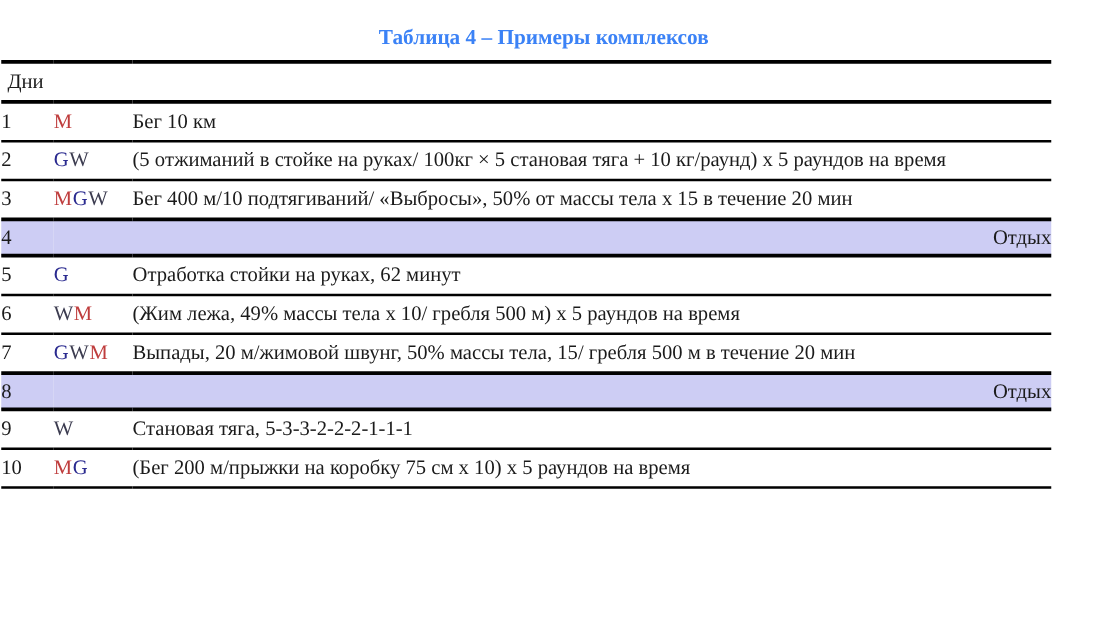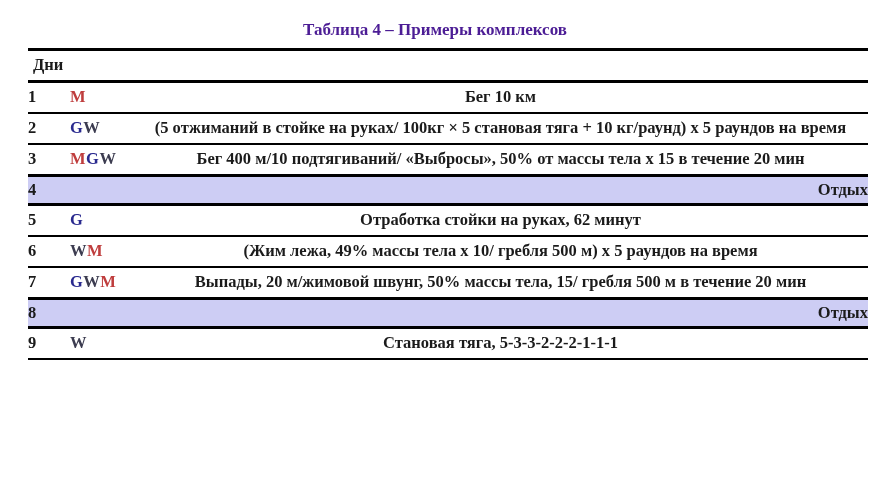--- a/index.html
+++ b/index.html
@@ -16,51 +16,49 @@
     font-family: "Liberation Serif", "DejaVu Serif", serif;
     color: #1b1b1b;
   }
   .doc-title {
     width: 840px;
     margin: 19px 25px 7px 15px;
     text-align: center;
     font-weight: bold;
     font-size: 17px;
     line-height: 22px;
-    color: #4c1d95;
+    color: #3b82f6;
   }
   table.workouts {
     width: 840px;
-    margin-left: 28px;
+    margin-left: 1px;
     border-collapse: collapse;
     border-top: 3px solid #000000;
     font-size: 16.5px;
     line-height: 22px;
-    font-weight: bold;
   }
   table.workouts td {
     vertical-align: top;
     border-bottom: 2px solid #000000;
     padding: 3px 0 4px 0;
   }
   tr.header-row td {
     border-bottom: 3px solid #000000;
     padding-left: 5px;
   }
   td.day {
     width: 42px;
     padding-left: 2px;
   }
   td.modality {
     width: 63px;
     letter-spacing: 0.5px;
   }
   td.workout {
     padding-right: 12px;
-    text-align: center;
   }
   tr.rest-row td {
     background: var(--color-rest_band, #cdcdf4);
     border-top: 3px solid #000000;
     border-bottom: 3px solid #000000;
     padding: 2px 0 2px 0;
   }
   tr.rest-row td.rest-label {
     text-align: right;
   }
@@ -129,18 +127,23 @@
         <td class="day">8</td>
         <td class="rest-label" colspan="2">Отдых</td>
       </tr>
 
       <tr>
         <td class="day">9</td>
         <td class="modality"><span data-cat="W">W</span></td>
         <td class="workout">Становая тяга, 5-3-3-2-2-2-1-1-1</td>
       </tr>
 
+      <tr>
+        <td class="day">10</td>
+        <td class="modality"><span data-cat="M">M</span><span data-cat="G">G</span></td>
+        <td class="workout">(Бег 200 м/прыжки на коробку 75 см х 10) х 5 раундов на время</td>
+      </tr>
 
 
 
     </tbody>
   </table>
 </div>
 
 </body></html>

